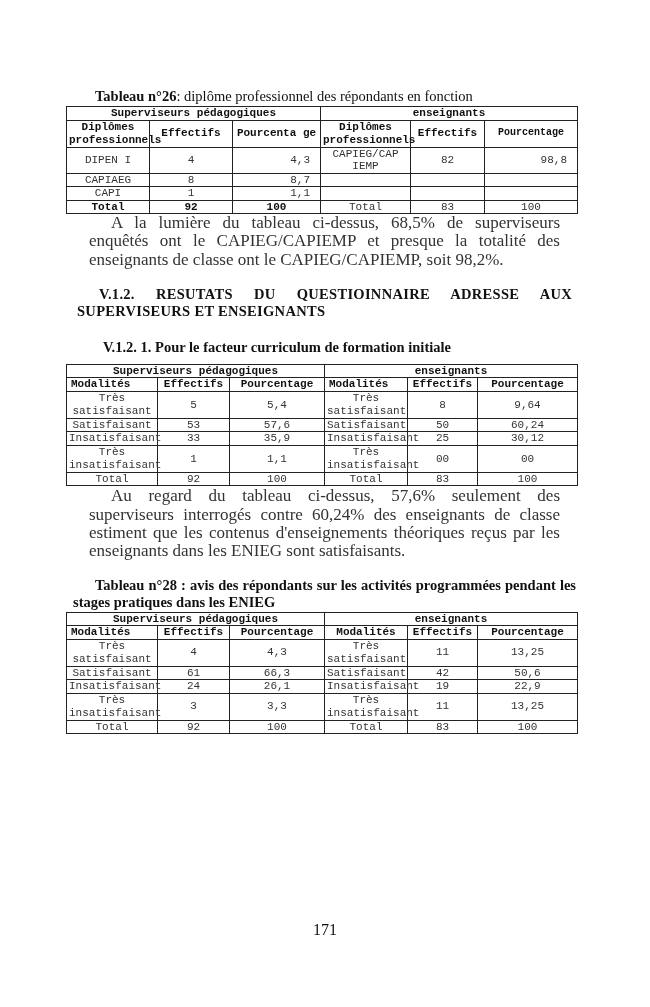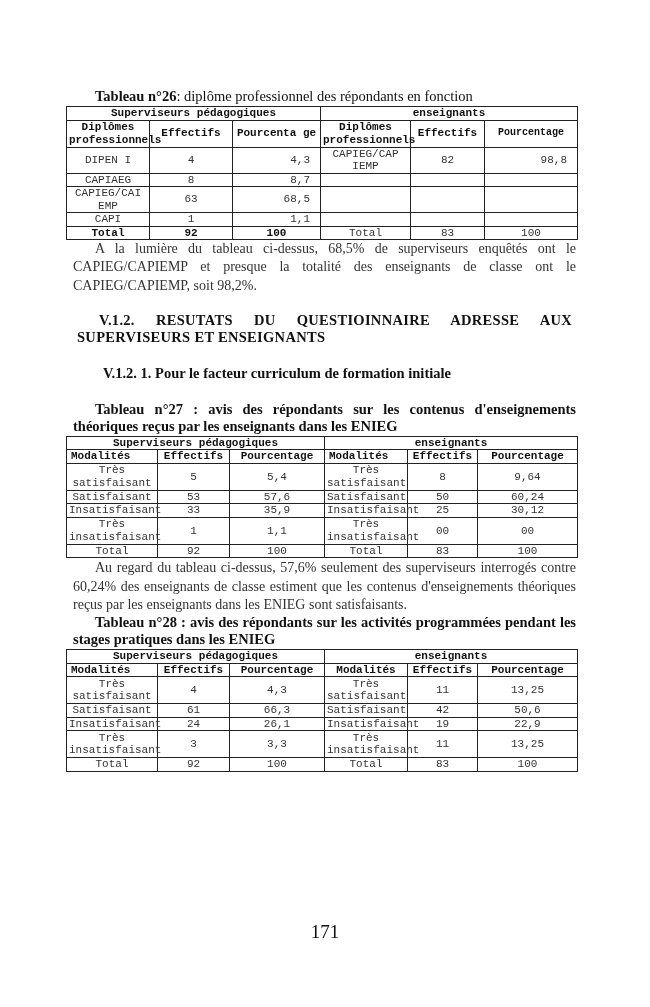--- a/index.html
+++ b/index.html
@@ -48,22 +48,22 @@
       font-weight: normal;
     }
     table.data th { font-weight: bold; color: #111; }
     table.data td.r { text-align: right; padding-right: 10px; }
     table.data tr.total-bold td.b { font-weight: bold; color: #111; }
     table.t26 th.small { font-size: 10px; }
     table.t26 tr { height: 13.5px; }
     table.t27 tr, table.t28 tr { height: 13.5px; }
     table.t27 th.hl, table.t28 th.hl { text-align: left; padding-left: 4px; }
     p.body {
-      margin: 0;
-      font-size: 14px;
+      margin: 16px;
+      font-size: 17px;
       line-height: 18.3px;
       text-align: justify;
       text-indent: 22px;
       color: #333;
     }
     h2.section {
       margin: 4px;
       font-size: 14.5px;
       line-height: 17px;
       font-weight: bold;
@@ -80,21 +80,21 @@
       font-weight: bold;
       color: #111;
       text-indent: 22px;
     }
     .page-number {
       position: absolute;
       top: 921px;
       left: 0;
       width: 650px;
       text-align: center;
-      font-size: 19px;
+      font-size: 16px;
       color: #111;
     }
   </style>
 </head>
 <body>
 
 <div class="page">
 
   <p class="caption" style="margin-bottom:1px;"><span>Tableau n°26</span><span style="font-weight:normal;">: diplôme professionnel des répondants en fonction</span></p>
   <table class="data t26">
@@ -128,28 +128,20 @@
       <td class="r">98,8</td>
     </tr>
     <tr>
       <td>CAPIAEG</td>
       <td>8</td>
       <td class="r">8,7</td>
       <td></td>
       <td></td>
       <td class="r"></td>
     </tr>
-    <tr style="height:26px;">
-      <td>CAPIEG/CAI EMP</td>
-      <td>63</td>
-      <td class="r">68,5</td>
-      <td></td>
-      <td></td>
-      <td class="r"></td>
-    </tr>
     <tr>
       <td>CAPI</td>
       <td>1</td>
       <td class="r">1,1</td>
       <td></td>
       <td></td>
       <td class="r"></td>
     </tr>
     <tr class="total-bold">
       <td class="b">Total</td>
@@ -161,21 +153,20 @@
     </tr>
   </tbody>
     </table>
 
   <p class="body" style="margin-top:0px;">A la lumière du tableau ci-dessus, 68,5% de superviseurs enquêtés ont le CAPIEG/CAPIEMP et presque la totalité des enseignants de classe ont le CAPIEG/CAPIEMP, soit 98,2%.</p>
 
   <h2 class="section" style="margin-top:17px;"><span class="indent"></span><span>V.1.2. RESUTATS DU QUESTIOINNAIRE ADRESSE AUX SUPERVISEURS ET ENSEIGNANTS</span></h2>
 
   <h3 class="sub" style="margin-top:19px;">V.1.2. 1. Pour le facteur curriculum de formation initiale</h3>
 
-  <p class="caption" style="margin-top:19px; margin-bottom:1px;"><span>Tableau n°27</span><span> : avis des répondants sur les contenus d'enseignements théoriques reçus par les enseignants dans les ENIEG</span></p>
   <table class="data t27">
     <colgroup>
       <col style="width:91px">
         <col style="width:72px">
         <col style="width:95px">
       <col style="width:83px">
         <col style="width:70px">
         <col style="width:100px">
     </colgroup>
     <tbody>

